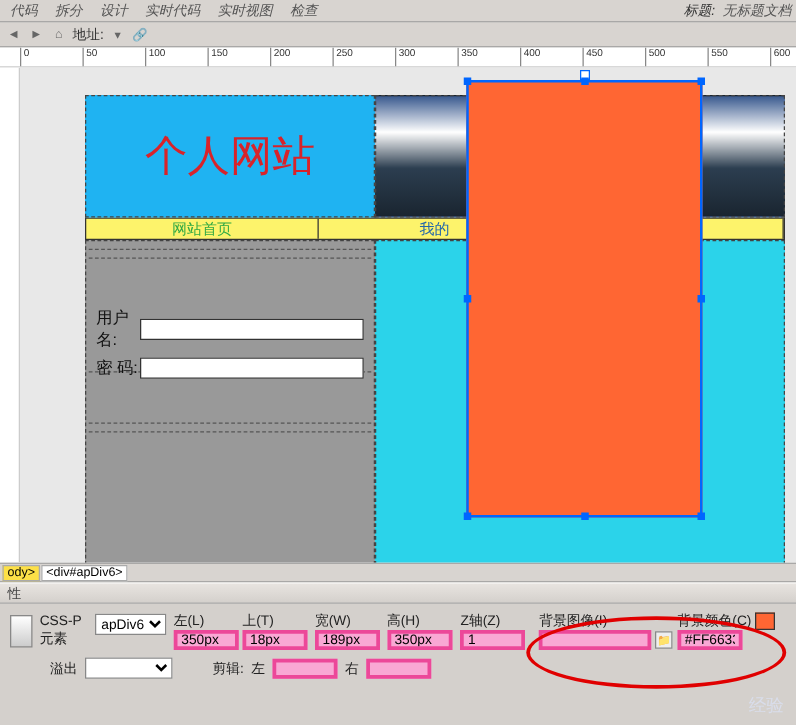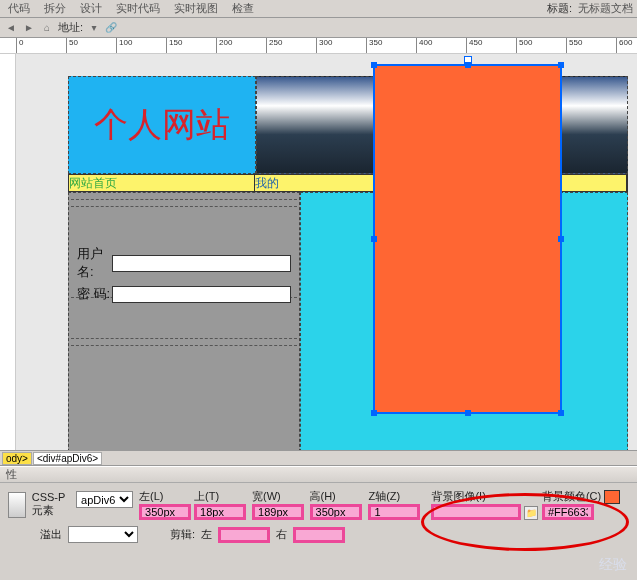--- a/index.html
+++ b/index.html
@@ -1,19 +1,19 @@
 <!DOCTYPE html>
 <html><head>
 <meta charset="utf-8">
 <style>
 * { box-sizing: border-box; margin: 0; padding: 0; font-family: "Microsoft YaHei", SimSun, Arial, sans-serif; }
 body { background: #e8e8e8; width: 637px; height: 580px; overflow: hidden; font-size: 12px; }
 
 
-.top-toolbar { background: #d8d4d0; height: 18px; display: flex; align-items: center; padding: 0 4px; border-bottom: 1px solid #999; gap: 6px; }
+.top-toolbar { background: #d8d4d0; height: 18px; display: flex; align-items: center; padding: 0 4px; border-bottom: 1px solid #999; gap: 6px; font-style: italic; }
 .top-toolbar .tab-btn { font-size: 11px; color: #555; padding: 0 4px; cursor: pointer; }
 .top-toolbar .title-label { margin-left: auto; font-size: 11px; color: #333; }
 .top-toolbar .title-val { font-size: 11px; color: #555; }
 
 
 .addr-bar { background: #d8d4d0; height: 20px; display: flex; align-items: center; padding: 0 4px; border-bottom: 1px solid #999; gap: 4px; }
 .addr-bar .nav-icon { width: 14px; height: 14px; display: inline-flex; align-items: center; justify-content: center; color: #666; font-size: 10px; }
 .addr-bar .addr-label { font-size: 11px; color: #333; }
 .addr-bar input { flex: 1; height: 15px; font-size: 11px; border: 1px solid #999; background: #fff; padding: 0 3px; }
 
@@ -22,26 +22,26 @@
 .ruler-h .tick { position: absolute; border-left: 1px solid #888; height: 16px; top: 0; padding-left: 2px; }
 
 
 .canvas-wrap { background: #e8e8e8; height: 396px; position: relative; overflow: hidden; }
 .ruler-v { position: absolute; left: 0; top: 0; width: 16px; height: 100%; background: #fff; border-right: 1px solid #ccc; }
 .page-area { position: absolute; left: 16px; top: 0; right: 0; bottom: 0; background: #e8e8e8; }
 
 
 .site { position: absolute; left: 52px; top: 22px; width: 560px; }
 .header-row { display: flex; height: 98px; }
-.header-left { width: 188px; background: #1fb3f2; display: flex; align-items: center; justify-content: center; border: 1px dashed #444; }
+.header-left { width: 232px; background: #1fb3f2; display: flex; align-items: center; justify-content: center; border: 1px dashed #444; }
 .header-left .site-title { color: #d8232a; font-family: "KaiTi", "STKaiti", serif; font-size: 34px; }
 .header-right { flex: 1; position: relative; background: linear-gradient(to bottom, #3a5a8f 0%, #fff 30%, #2c3e50 60%, #1a2530 100%); border: 1px dashed #444; }
 
 .nav-row { display: flex; height: 18px; background: #fdf36b; border: 1px solid #333; }
-.nav-cell { flex: 1; border-right: 1px solid #333; font-size: 12px; color: #6a3; line-height: 16px; }
+.nav-cell { flex: 1; border-right: 1px solid #333; text-align: center; font-size: 12px; color: #6a3; line-height: 16px; }
 .nav-cell:first-child { color: #3a4; }
 .nav-cell:nth-child(2), .nav-cell:nth-child(3) { color: #26a; }
 
 .body-row { display: flex; height: 275px; }
 .sidebar { width: 232px; background: #999; border: 1px dashed #444; position: relative; }
 .login-box { position: absolute; top: 52px; left: 4px; right: 4px; }
 .login-box .field { display: flex; align-items: center; margin-bottom: 4px; padding: 0 4px; justify-content: space-between; }
 .login-box .label { width: 52px; font-size: 13px; color: #111; }
 .login-box input { flex: 1; height: 17px; border: 1px solid #333; background: #fff; }
 .sidebar hr { border: none; border-top: 1px dashed #555; margin: 6px 2px; }

